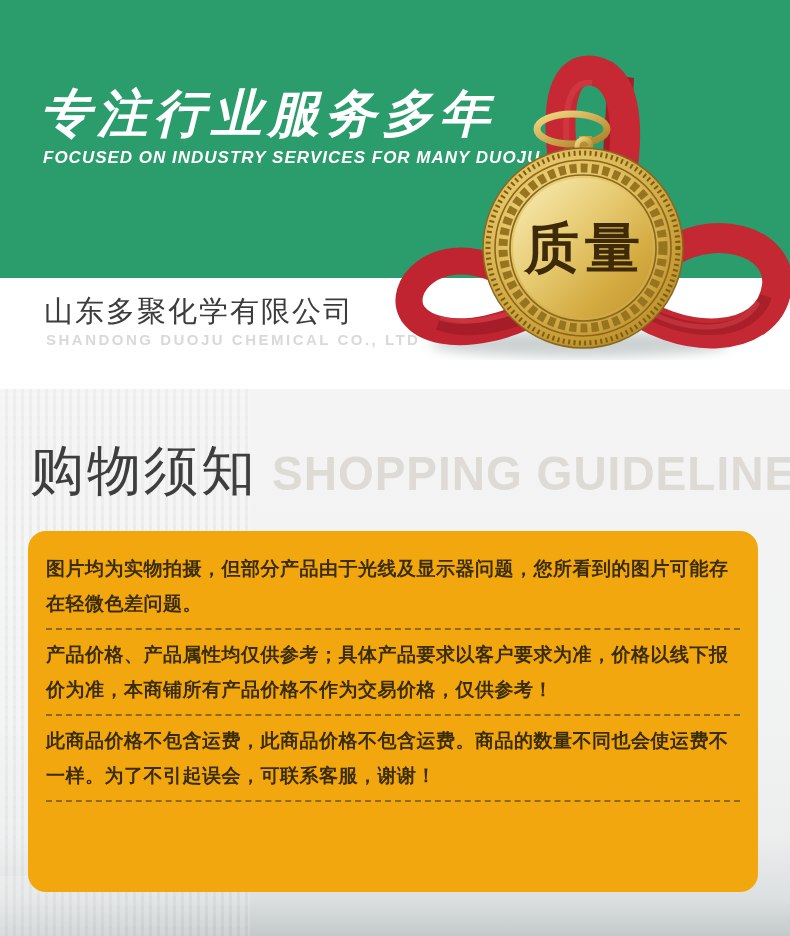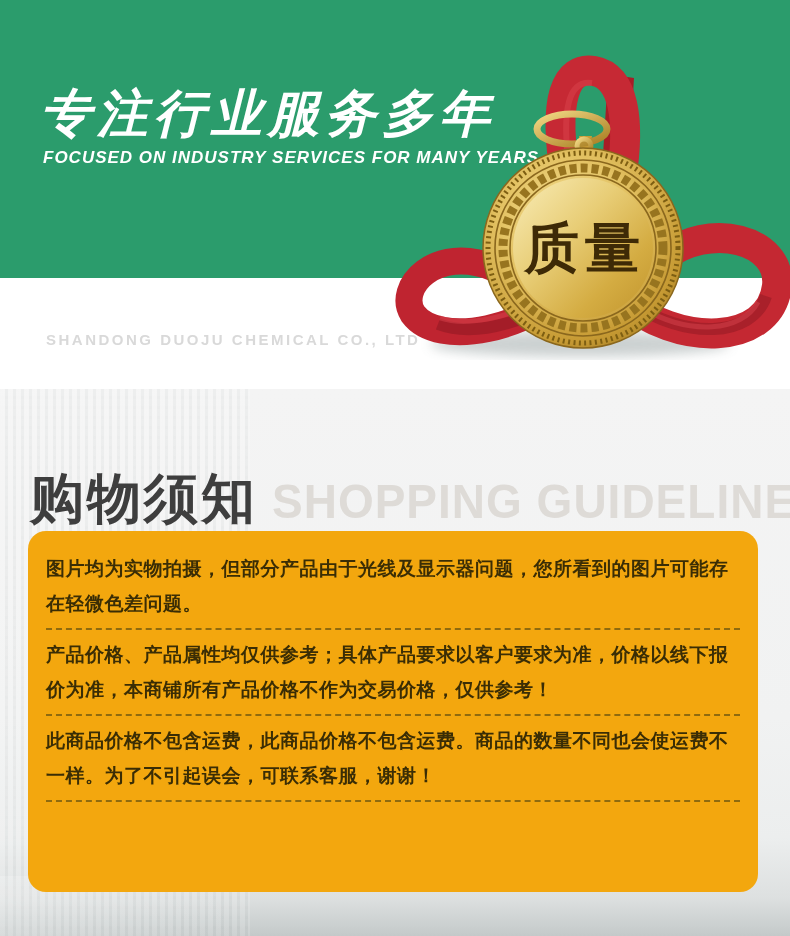--- a/index.html
+++ b/index.html
@@ -40,22 +40,22 @@
     background:
       repeating-linear-gradient(90deg,rgba(255,255,255,0.9) 0 5px,rgba(165,172,172,0.55) 5px 8px),
       repeating-linear-gradient(0deg,rgba(255,255,255,0.35) 0 7px,rgba(185,190,190,0.45) 7px 10px);
   }
   .city-texture-b{
     position:absolute;left:0;bottom:0;width:790px;height:60px;opacity:0.25;
     background:linear-gradient(80deg,rgba(255,255,255,0.9) 0%,rgba(255,255,255,0) 30%);
   }
   .guide-title-row{position:absolute;left:30px;top:46px;white-space:nowrap;}
   .guide-title-cn{
-    display:inline-block;font-size:54px;font-weight:bold;color:#3e3e3e;
-    letter-spacing:3px;vertical-align:baseline;margin-top:28px;
+    display:inline-block;font-size:54px;font-weight:normal;color:#3e3e3e;
+    letter-spacing:3px;vertical-align:baseline;
   }
   .guide-title-en{
     display:inline-block;font-size:46px;font-weight:bold;color:#dedbd7;
     letter-spacing:1px;margin-left:14px;vertical-align:baseline;transform:scaleY(1.06);
   }
   .notice-box{
     position:absolute;left:28px;top:142px;width:730px;height:361px;
     background:#f3a70e;border-radius:18px;box-sizing:border-box;
     padding:20px 18px 24px 18px;
   }
@@ -67,24 +67,25 @@
     border:none;border-top:2px dashed #6d5610;opacity:0.75;margin:7px 0;height:0;
   }
 </style>
 </head>
 <body>
 
 <div class="page">
 
   <div class="hero-green">
     <div class="hero-title">专注行业服务多年</div>
-    <div class="hero-sub">FOCUSED ON INDUSTRY SERVICES FOR MANY YEARS</div>
+    <div class="hero-sub">FOCUSED ON INDUSTRY SERVICES FOR MANY DUOJU</div>
   </div>
 
   <div class="hero-white">
+    <div class="company-cn">山东多聚化学有限公司</div>
     <div class="company-en">SHANDONG DUOJU CHEMICAL CO., LTD</div>
   </div>
 
   <svg class="medal-svg" viewBox="0 0 410 330">
     <defs>
       <radialGradient id="goldOuter" cx="42%" cy="38%" r="75%">
         <stop offset="0%" stop-color="#f6e39b"></stop>
         <stop offset="45%" stop-color="#e3c263"></stop>
         <stop offset="78%" stop-color="#c69a33"></stop>
         <stop offset="100%" stop-color="#9a7420"></stop>

